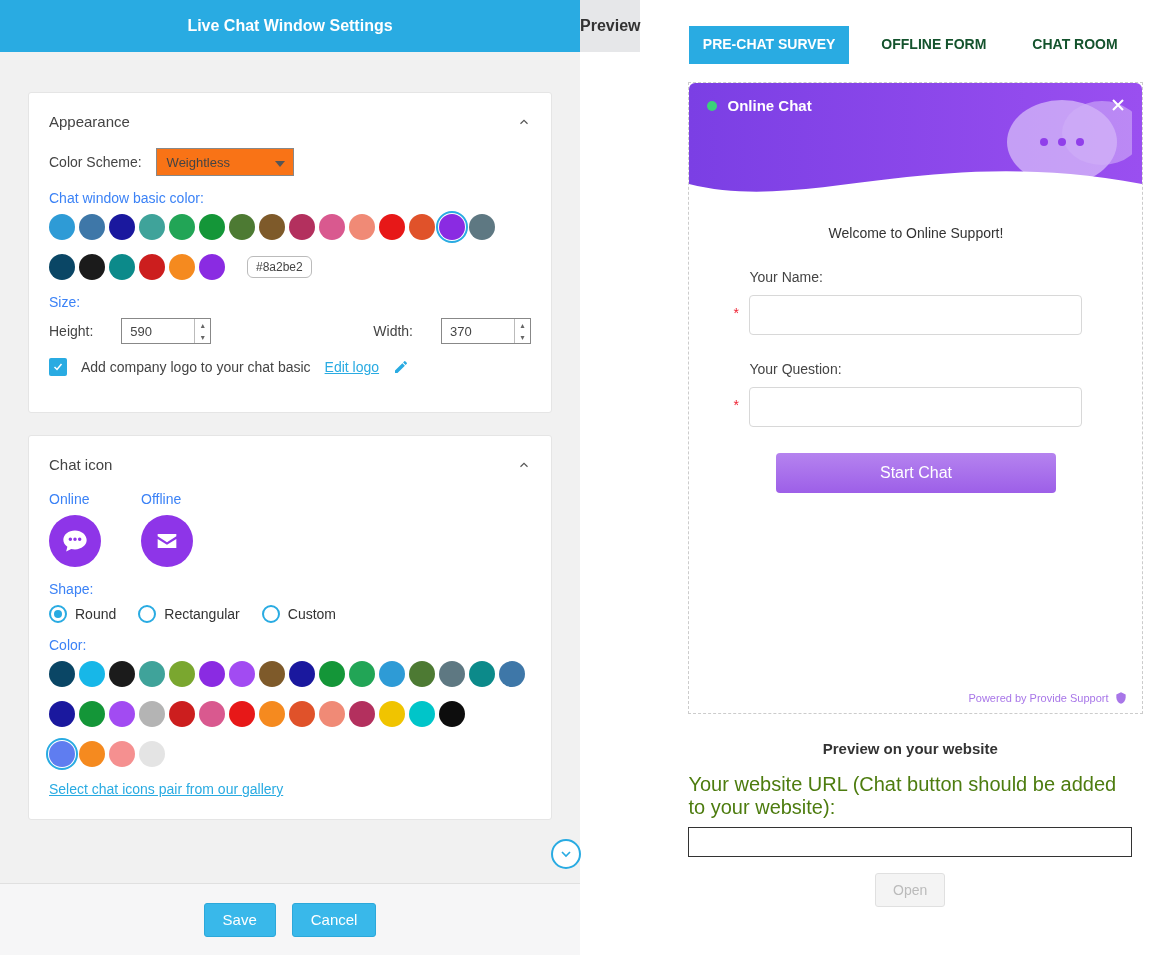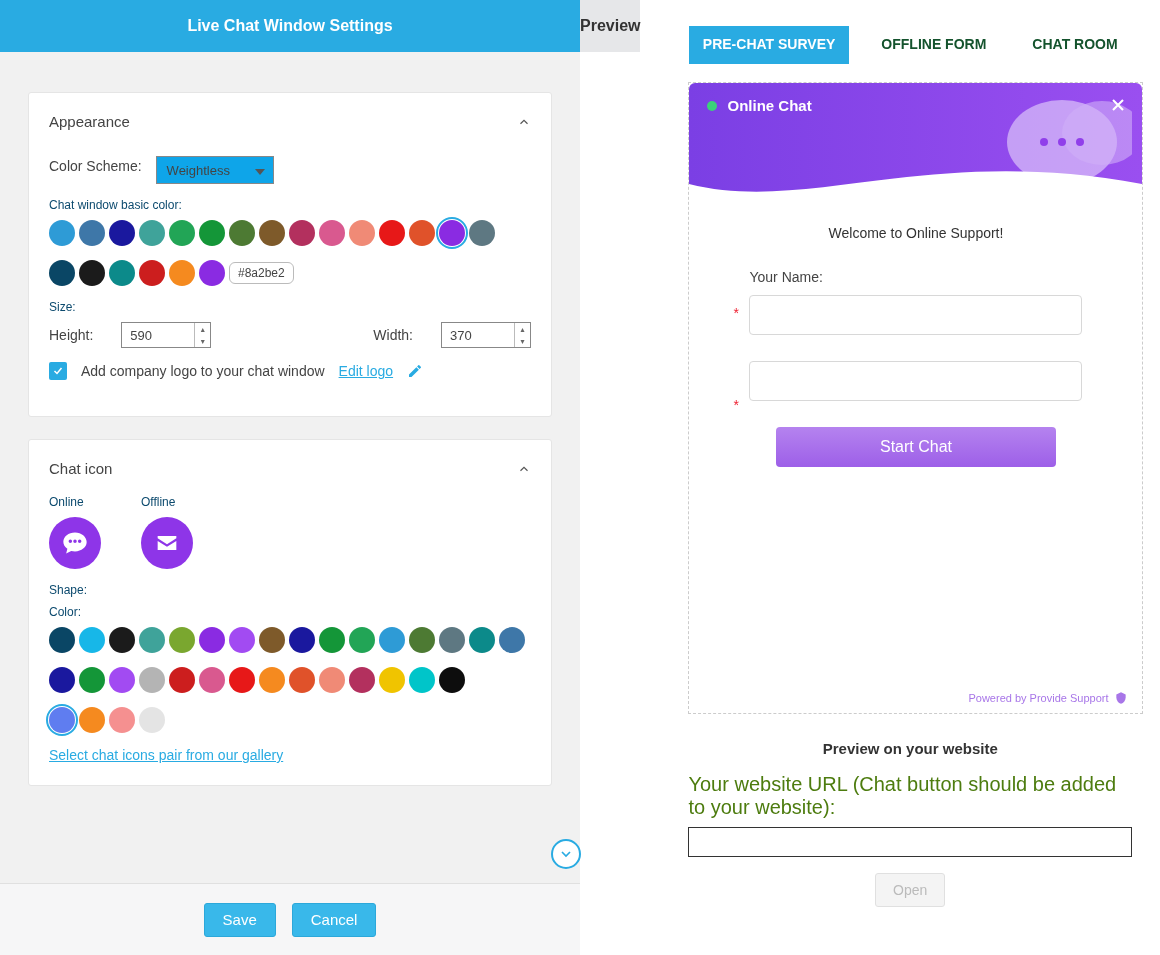--- a/index.html
+++ b/index.html
@@ -13,30 +13,30 @@
   .header.left-h  { background:#29abe2; color:#fff; }
   .header.right-h { background:#e6e7e9; color:#333; }
 
   .left-scroll { flex:1; overflow-y:auto; padding:28px; padding-top:40px; }
   .panel { background:#fff; border:1px solid #e5e5e5; border-radius:3px; padding:20px 20px 22px 20px; margin-bottom:22px; position:relative; }
   .section-title { font-size:15px; color:#444; margin-bottom:18px; display:flex; align-items:center; justify-content:space-between; }
   .chev { width:14px; height:14px; }
   .chev svg { width:14px; height:14px; stroke:#555; }
 
   .row { display:flex; align-items:center; gap:14px; margin-bottom:14px; color:#444; }
-  .select { border:1px solid #888; height:28px; width:118px; padding:2px 26px 2px 10px; background:#0ea5e9; position:relative; display:flex; align-items:center; font-size:13px;margin-top:8px; }
+  .select { border:1px solid #888; height:28px; width:138px; padding:2px 26px 2px 10px; background:#f97316; position:relative; display:flex; align-items:center; font-size:13px; }
   .select::after { content:''; position:absolute; right:8px; top:12px; border-left:5px solid transparent; border-right:5px solid transparent; border-top:6px solid #555; }
 
   .label { font-size:14px; color:#444; }
-  .sublabel { font-size:12px; color:#0c4a6e; margin-bottom:8px; }
+  .sublabel { font-size:14px; color:#3b82f6; margin-bottom:8px; }
 
   .swatches { display:flex; flex-wrap:wrap; gap:4px; margin-bottom:14px; align-items:center; }
   .sw { width:26px; height:26px; border-radius:50%; position:relative; }
   .sw.sel::after { content:''; position:absolute; inset:-3px; border:2px solid #29abe2; border-radius:50%; }
-  .hex-tip { font-size:12px; color:#444; background:#fff; border:1px solid #bbb; border-radius:6px; padding:3px 8px; margin-left:0; }
+  .hex-tip { font-size:12px; color:#444; background:#fff; border:1px solid #bbb; border-radius:6px; padding:3px 8px; margin-left:18px; }
 
   .num-input { width:90px; height:26px; border:1px solid #888; display:flex; align-items:center; padding-left:8px; position:relative; font-size:13px; background:#fff; }
   .spin { position:absolute; right:0; top:0; height:100%; width:16px; display:flex; flex-direction:column; }
   .spin div { flex:1; border-left:1px solid #bbb; display:flex; align-items:center; justify-content:center; font-size:8px; color:#666; }
 
   .checkbox { width:18px; height:18px; border-radius:2px; background:#29abe2; display:flex; align-items:center; justify-content:center; }
   .checkbox svg { stroke:#fff; width:12px; height:12px; }
   .link { color:#29abe2; text-decoration:underline; cursor:pointer; }
   .pencil { color:#29abe2; width:16px; height:16px; }
 
@@ -166,21 +166,21 @@
               </div>
           </div>
         </div>
 
         <div class="row" style="margin-top:12px;">
           <div class="checkbox">
             <svg viewBox="0 0 24 24" fill="none" stroke-width="3">
                 <path d="M5 12l5 5 9-11"></path>
               </svg>
           </div>
-          <span>Add company logo to your chat window</span>
+          <span>Add company logo to your chat basic</span>
           <span class="link">Edit logo</span>
           <span class="pencil">
             <svg viewBox="0 0 24 24" fill="#29abe2">
                 <path d="M3 17.25V21h3.75L17.81 9.94l-3.75-3.75L3 17.25zM20.71 7.04a1 1 0 000-1.41l-2.34-2.34a1 1 0 00-1.41 0l-1.83 1.83 3.75 3.75 1.83-1.83z"></path>
               </svg>
           </span>
         </div>
       </div>
 
       <div class="panel">
@@ -206,20 +206,34 @@
             <div class="sublabel">Offline</div>
             <div class="icon-circle">
               <svg viewBox="0 0 24 24">
                   <path d="M4 6h16v2l-8 5-8-5V6zm0 4.2l8 5 8-5V18H4V10.2z"></path>
                 </svg>
             </div>
           </div>
         </div>
 
         <div class="sublabel" style="margin-top:14px;">Shape:</div>
+        <div class="radio-row" id="shape-radios">
+            <div class="radio">
+              <div class="dot on"></div>
+              <span>Round</span>
+            </div>
+            <div class="radio">
+              <div class="dot"></div>
+              <span>Rectangular</span>
+            </div>
+            <div class="radio">
+              <div class="dot"></div>
+              <span>Custom</span>
+            </div>
+          </div>
 
         <div class="sublabel">Color:</div>
         <div class="swatches" id="icon-row1">
             <div class="sw" style="background: rgb(10, 70, 101);"></div>
             <div class="sw" style="background: rgb(23, 183, 232);"></div>
             <div class="sw" style="background: rgb(27, 27, 27);"></div>
             <div class="sw" style="background: rgb(63, 163, 154);"></div>
             <div class="sw" style="background: rgb(122, 167, 47);"></div>
             <div class="sw" style="background: rgb(138, 43, 226);"></div>
             <div class="sw" style="background: rgb(162, 75, 242);"></div>
@@ -313,20 +327,21 @@
 
           <div class="chat-body">
             <div class="welcome">Welcome to Online Support!</div>
 
             <div class="field">
               <label>Your Name:</label>
               <span class="req">*</span>
               <div class="txtbox"></div>
             </div>
             <div class="field">
+              <label>Your Question:</label>
               <span class="req">*</span>
               <div class="txtbox"></div>
             </div>
 
             <div class="start-btn">Start Chat</div>
 
             <div class="powered">
               <span>Powered by Provide Support</span>
               <svg viewBox="0 0 24 24">
                   <path d="M12 2l8 4v5c0 5-3.4 9.3-8 11-4.6-1.7-8-6-8-11V6l8-4z"></path>

